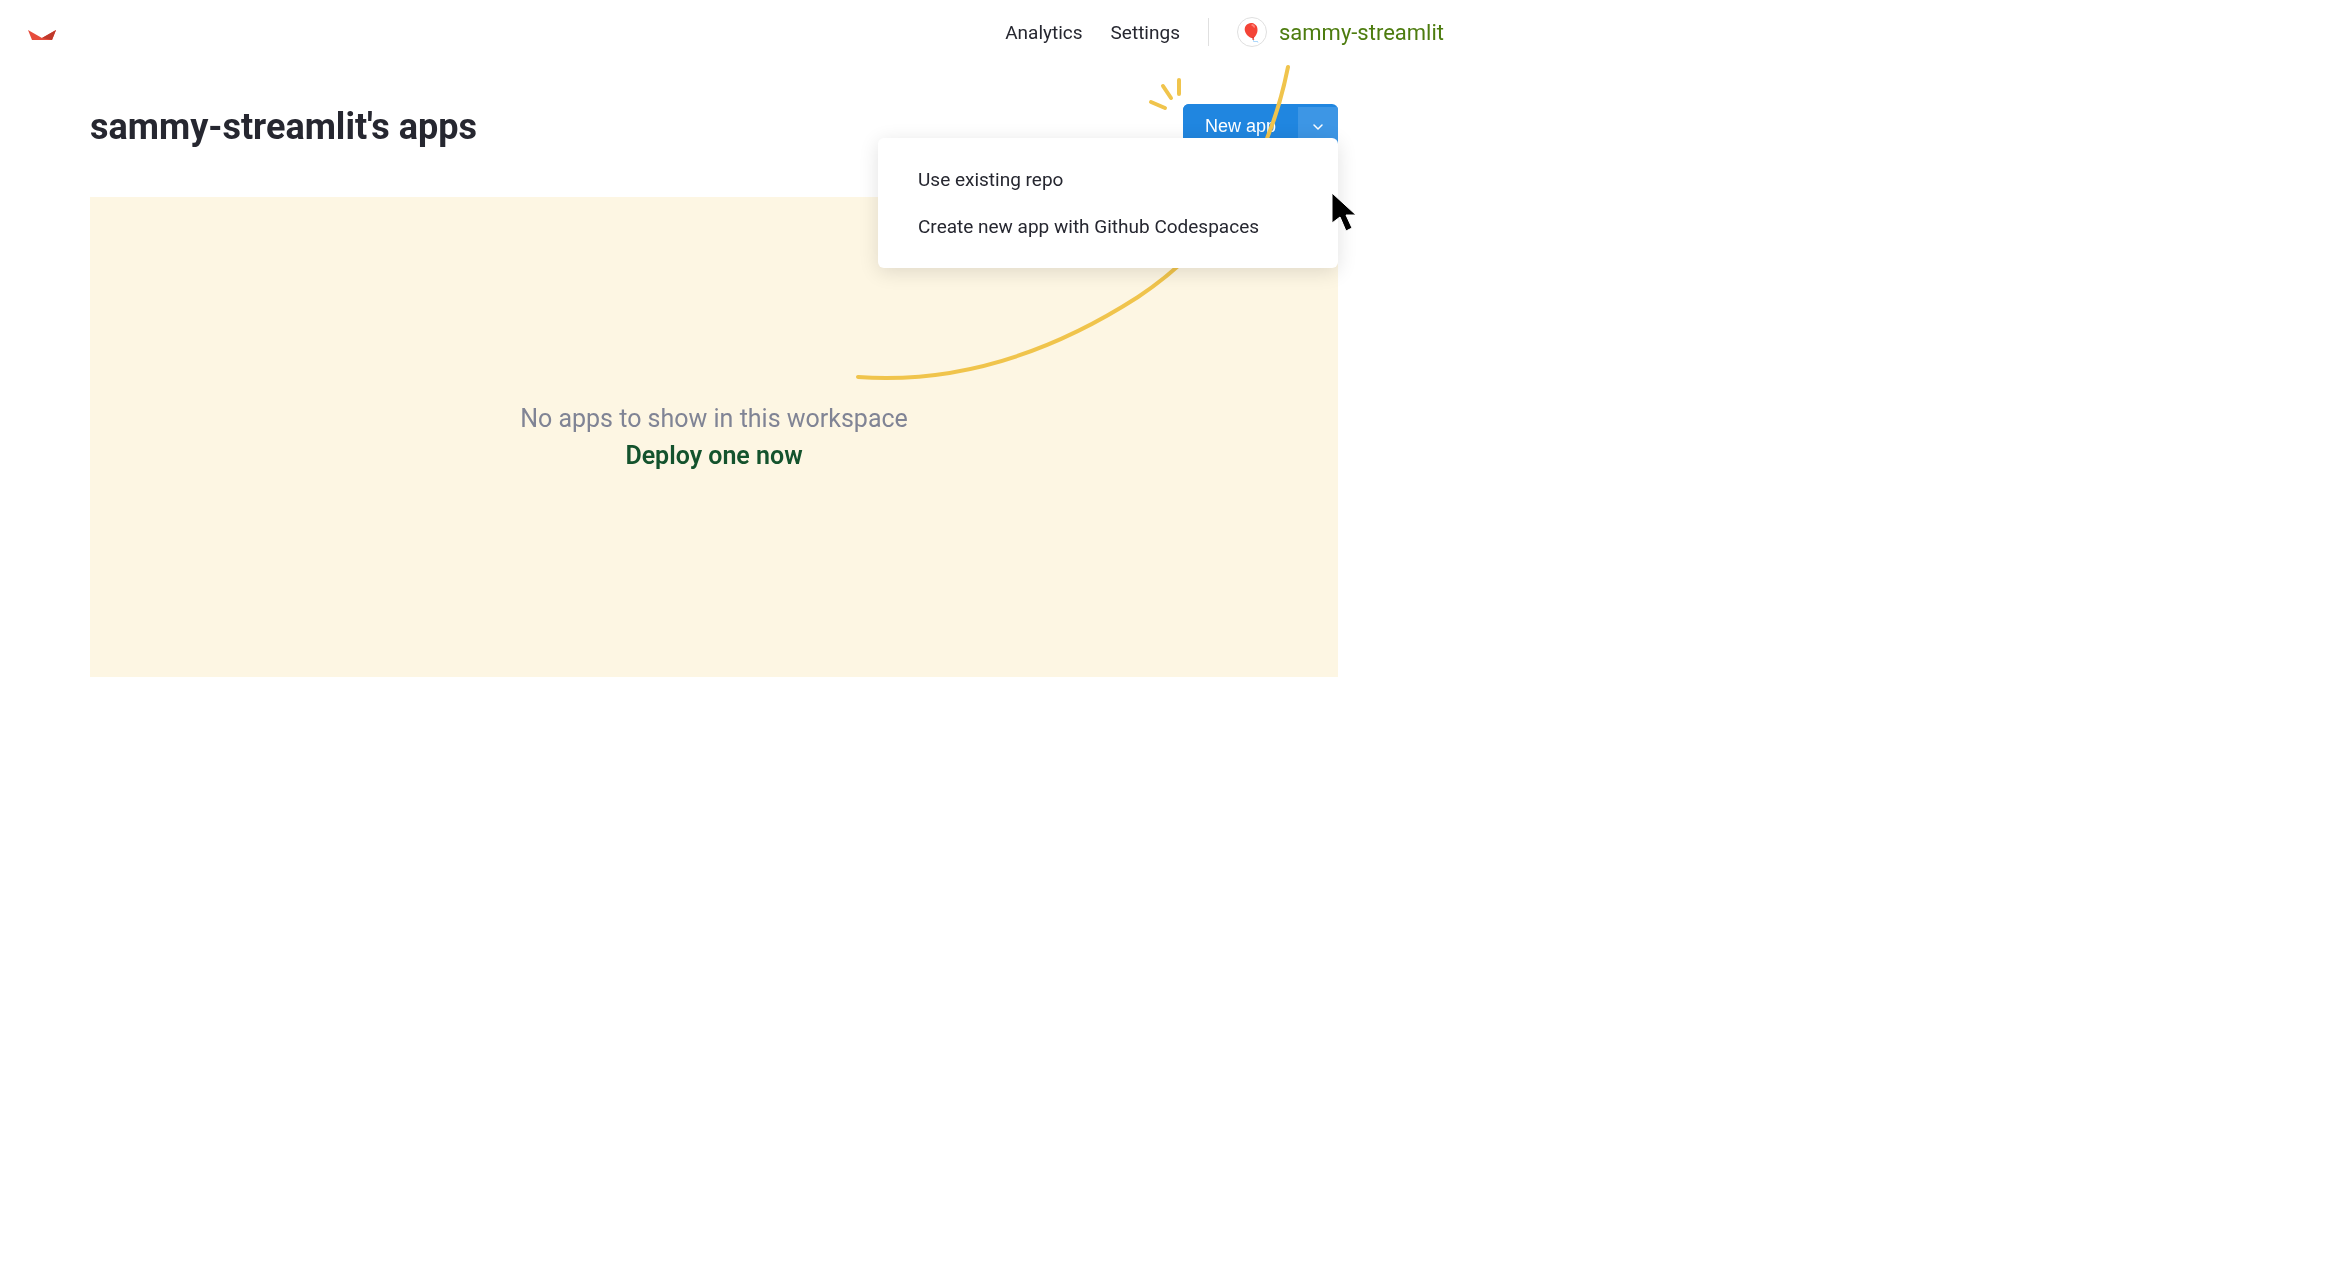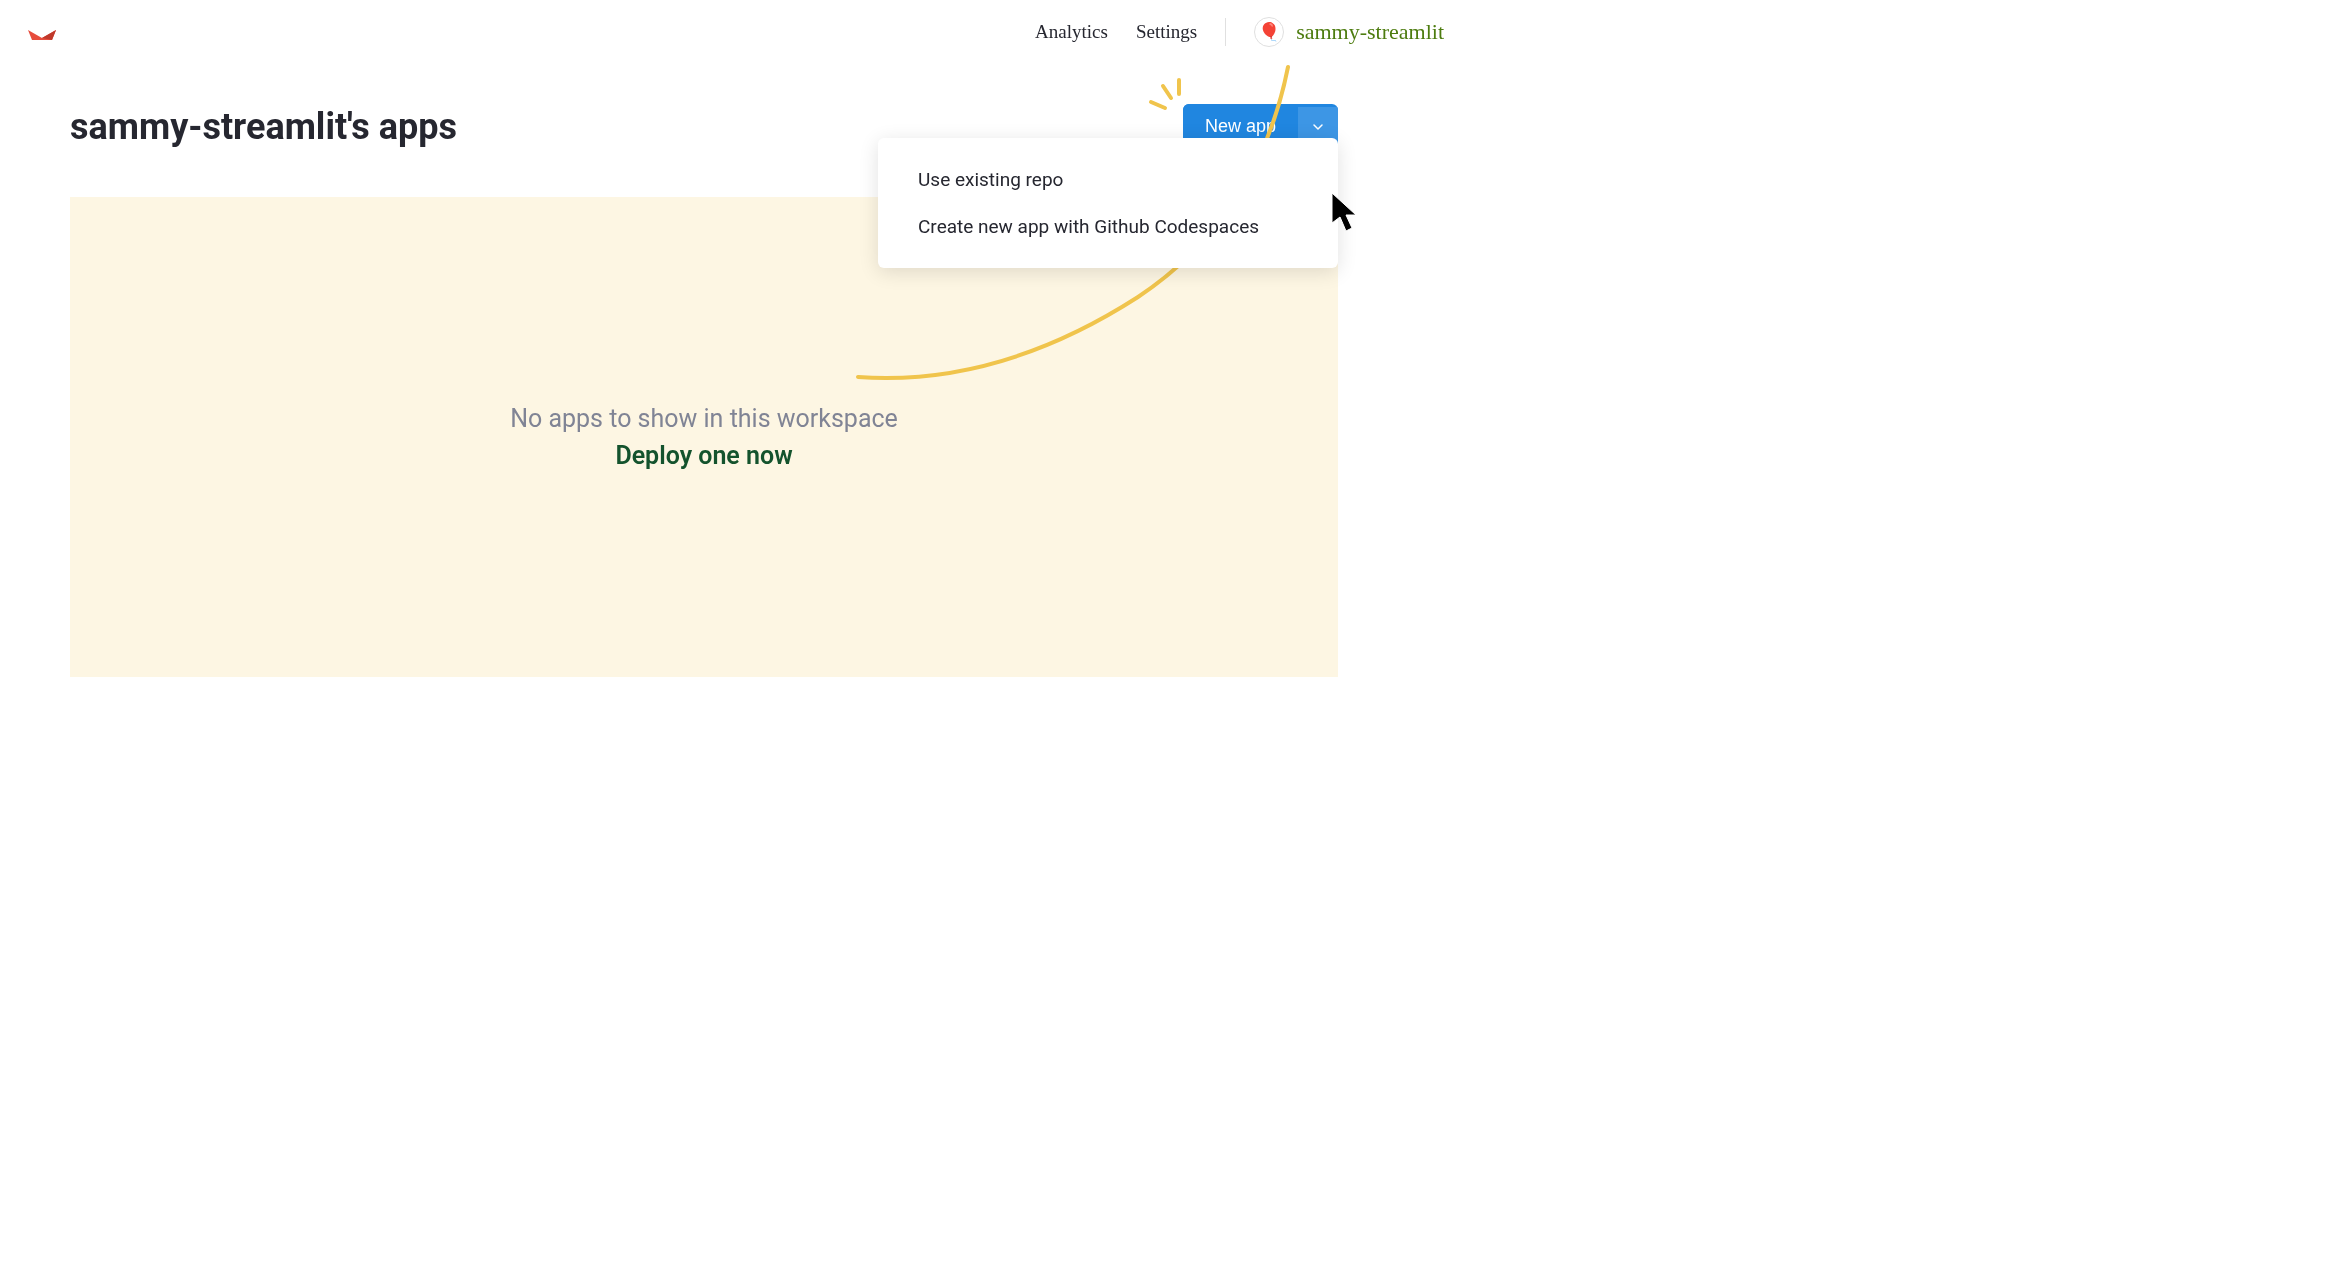--- a/index.html
+++ b/index.html
@@ -14,21 +14,20 @@
       height: 808px;
       position: relative;
       overflow: hidden;
     }
     .header {
       display: flex;
       align-items: center;
       justify-content: space-between;
       padding: 16px 24px;
       height: 64px;
-      font-family: Liberation Serif, serif;
     }
     .logo {
       width: 36px;
       height: 36px;
     }
     .nav-right {
       display: flex;
       align-items: center;
       gap: 28px;
     }
@@ -60,21 +59,21 @@
       background: #fff;
     }
     .balloon {
       font-size: 18px;
     }
     .username {
       font-size: 22px;
       color: #4d7c0f;
     }
     .main {
-      padding: 40px 130px 0 70px;
+      padding: 40px 130px 0 90px;
     }
     .title-row {
       display: flex;
       justify-content: space-between;
       align-items: center;
       margin-bottom: 48px;
       position: relative;
     }
     .page-title {
       font-size: 36px;

